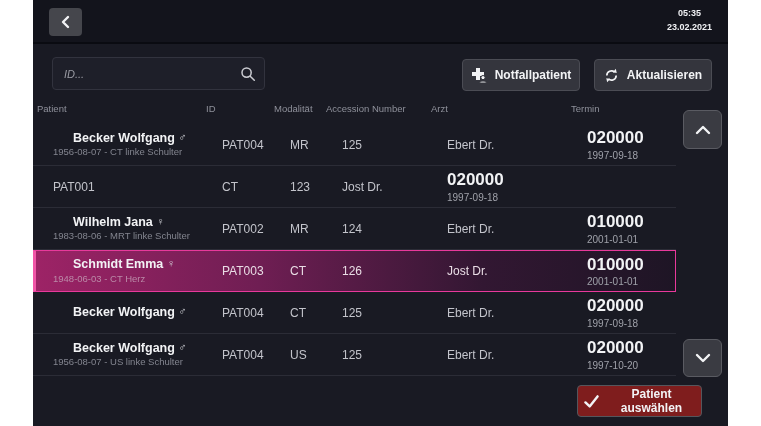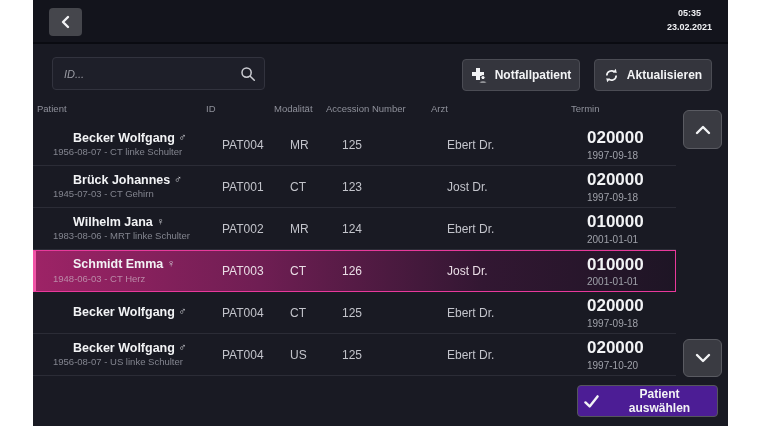--- a/index.html
+++ b/index.html
@@ -38,21 +38,21 @@
   }
   .row.selected .patient-details{color:#bb8aa8;}
   .row.selected .cell{color:#e9dde5;}
 
   
   .scroll-btn{position:absolute;left:650px;width:39px;height:39px;background:#3a3b42;border:1px solid #5a5b62;border-radius:6px;display:flex;align-items:center;justify-content:center;cursor:pointer;padding:0;box-sizing:border-box;}
   .scroll-up{top:110px;}
   .scroll-down{top:339px;height:38px;}
 
   
-  .select-btn{position:absolute;left:544px;top:385px;width:141px;height:32px;background:#4c1d95;border:1px solid #55565c;border-radius:4px;color:#f2f3f5;font-size:12px;font-weight:bold;display:flex;align-items:center;justify-content:center;gap:9px;cursor:pointer;box-sizing:border-box;font-family:"Liberation Sans",sans-serif;}
+  .select-btn{position:absolute;left:544px;top:385px;width:125px;height:32px;background:#7f1d1d;border:1px solid #55565c;border-radius:4px;color:#f2f3f5;font-size:12px;font-weight:bold;display:flex;align-items:center;justify-content:center;gap:9px;cursor:pointer;box-sizing:border-box;font-family:"Liberation Sans",sans-serif;}
 </style>
 </head>
 <body>
 
 <div class="stage">
   <div class="app">
 
     <div class="topbar">
       <button class="back-btn">
         <span style="display:flex;">
@@ -120,24 +120,20 @@
           <div class="cell">MR</div>
           <div class="cell">125</div>
           <div class="cell">Ebert Dr.</div>
           <div>
             <div class="termin-time">020000</div>
             <div class="termin-date">1997-09-18</div>
           </div>
         </div>
 
         <div class="row">
-          <div>
-            <div class="patient-name"><span>Brück Johannes</span> <span class="gender">♂</span></div>
-            <div class="patient-details">1945-07-03 - CT Gehirn</div>
-          </div>
           <div class="cell">PAT001</div>
           <div class="cell">CT</div>
           <div class="cell">123</div>
           <div class="cell">Jost Dr.</div>
           <div>
             <div class="termin-time">020000</div>
             <div class="termin-date">1997-09-18</div>
           </div>
         </div>
 

